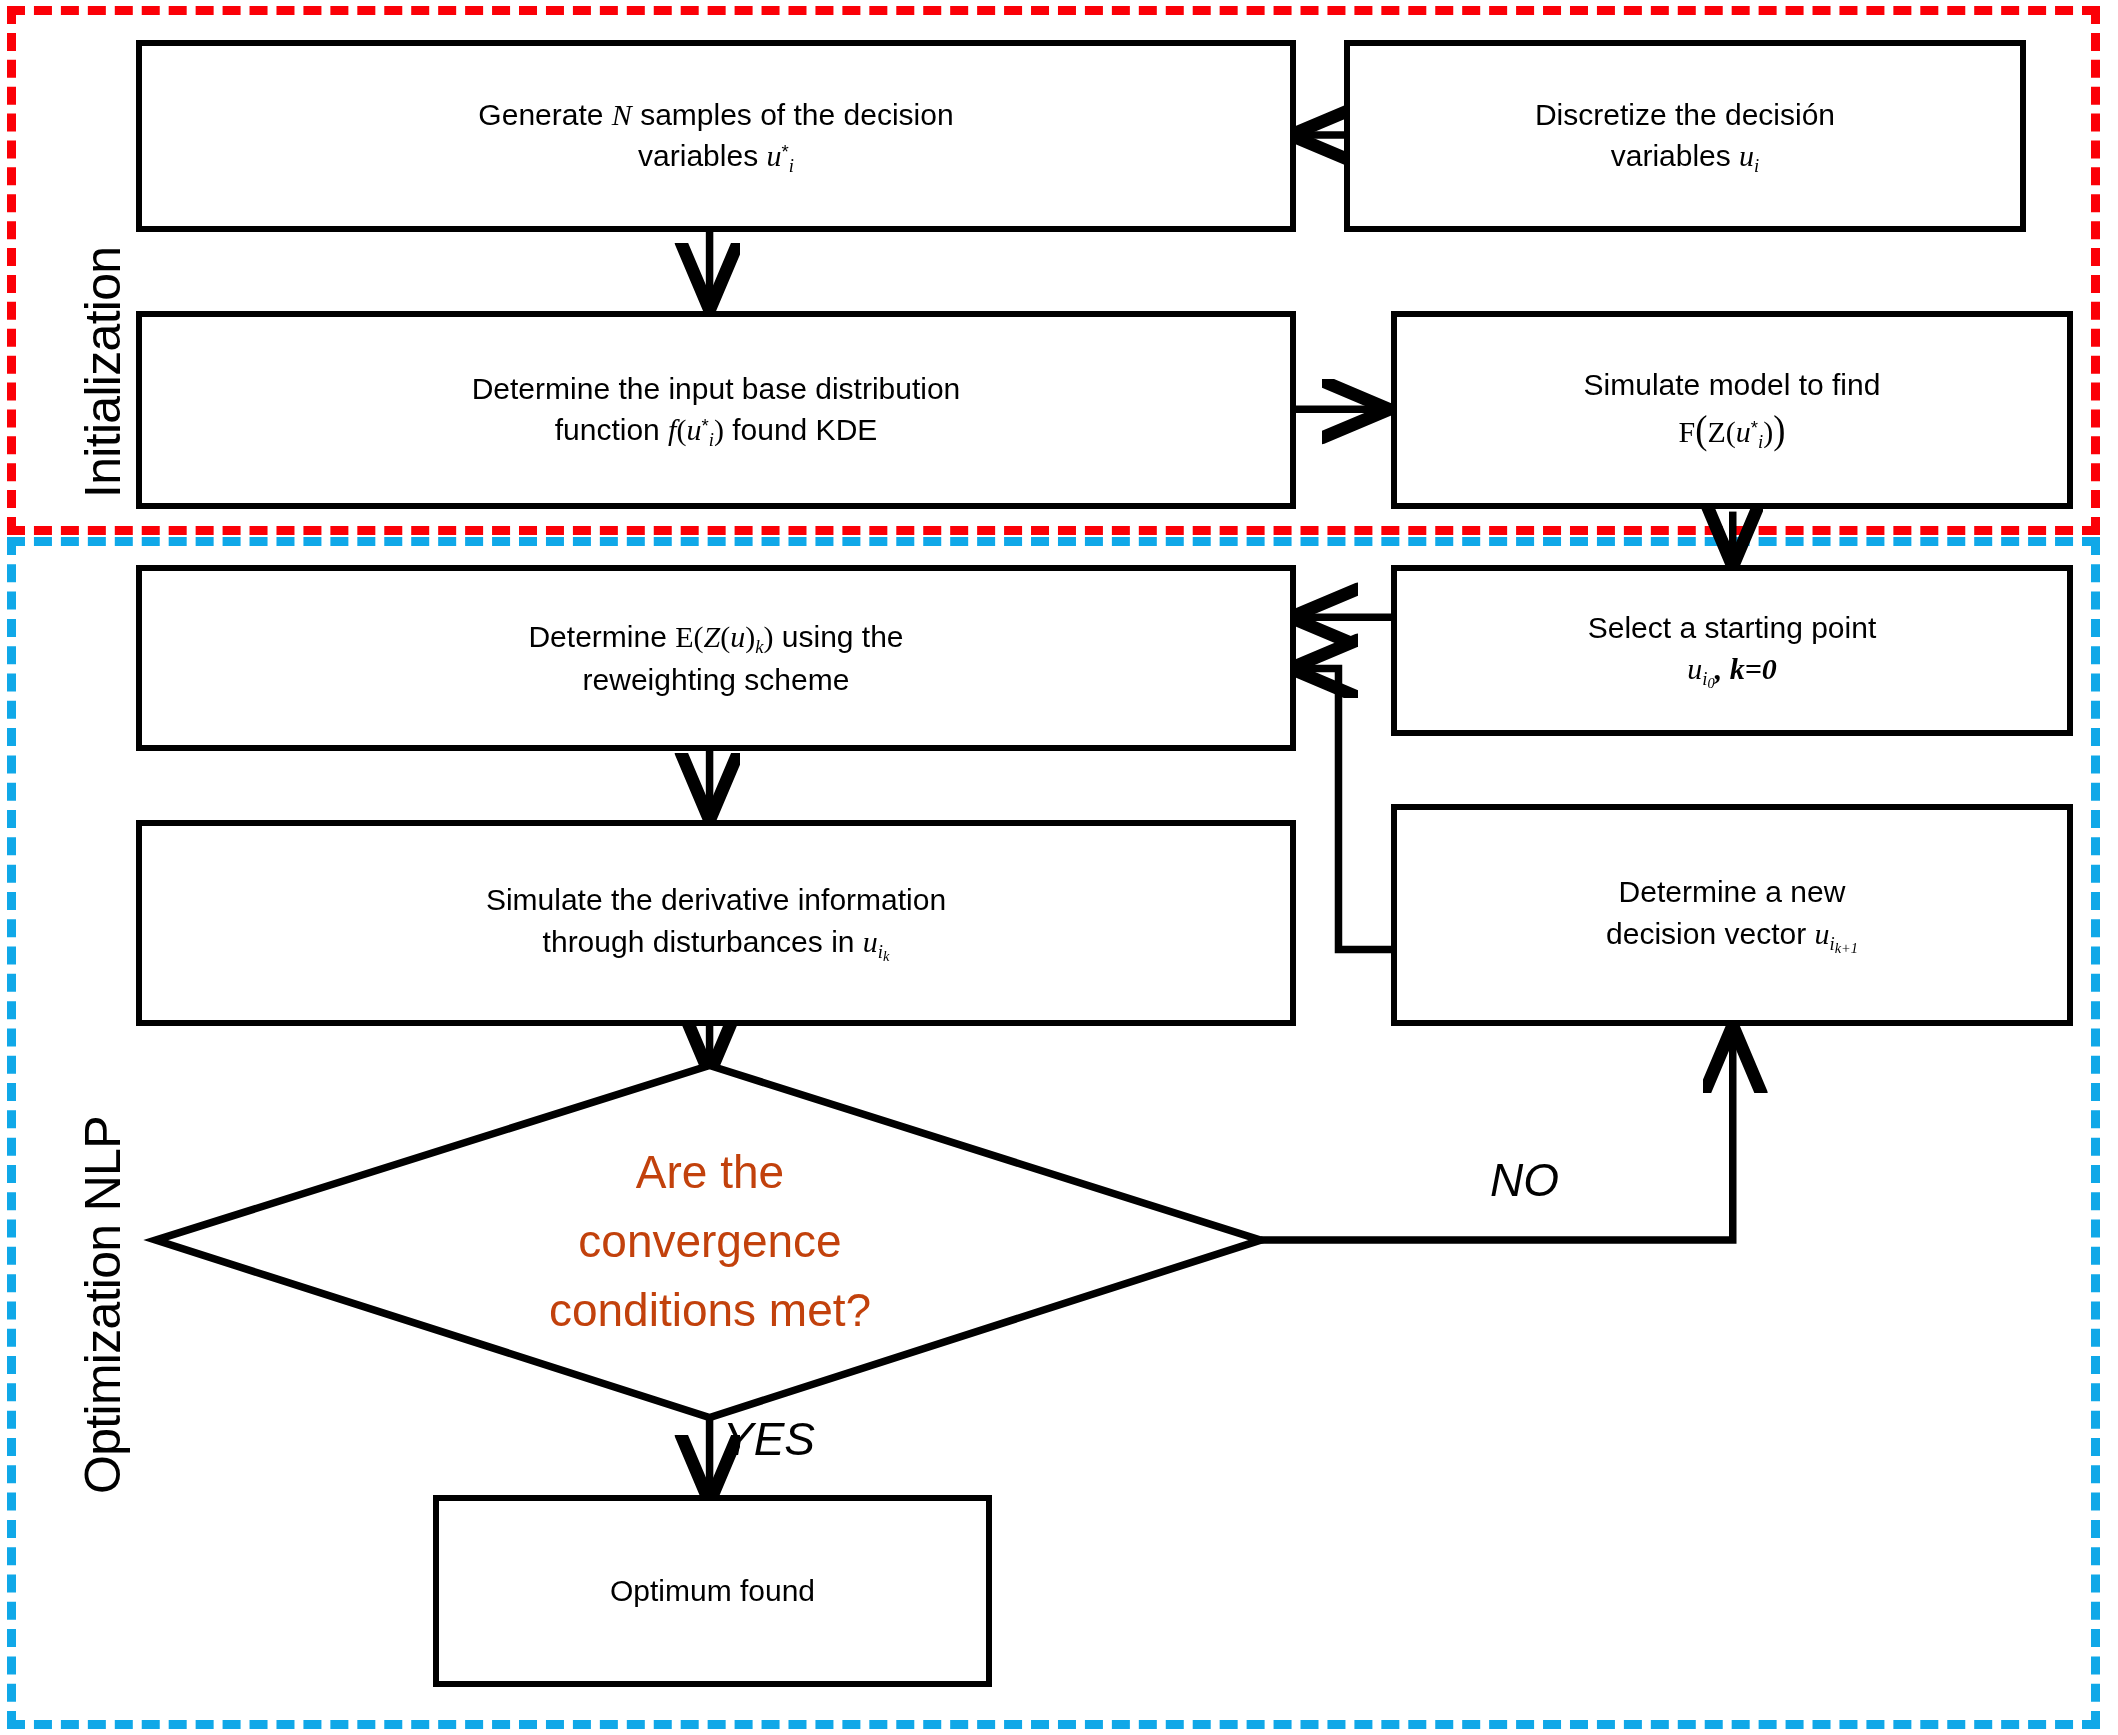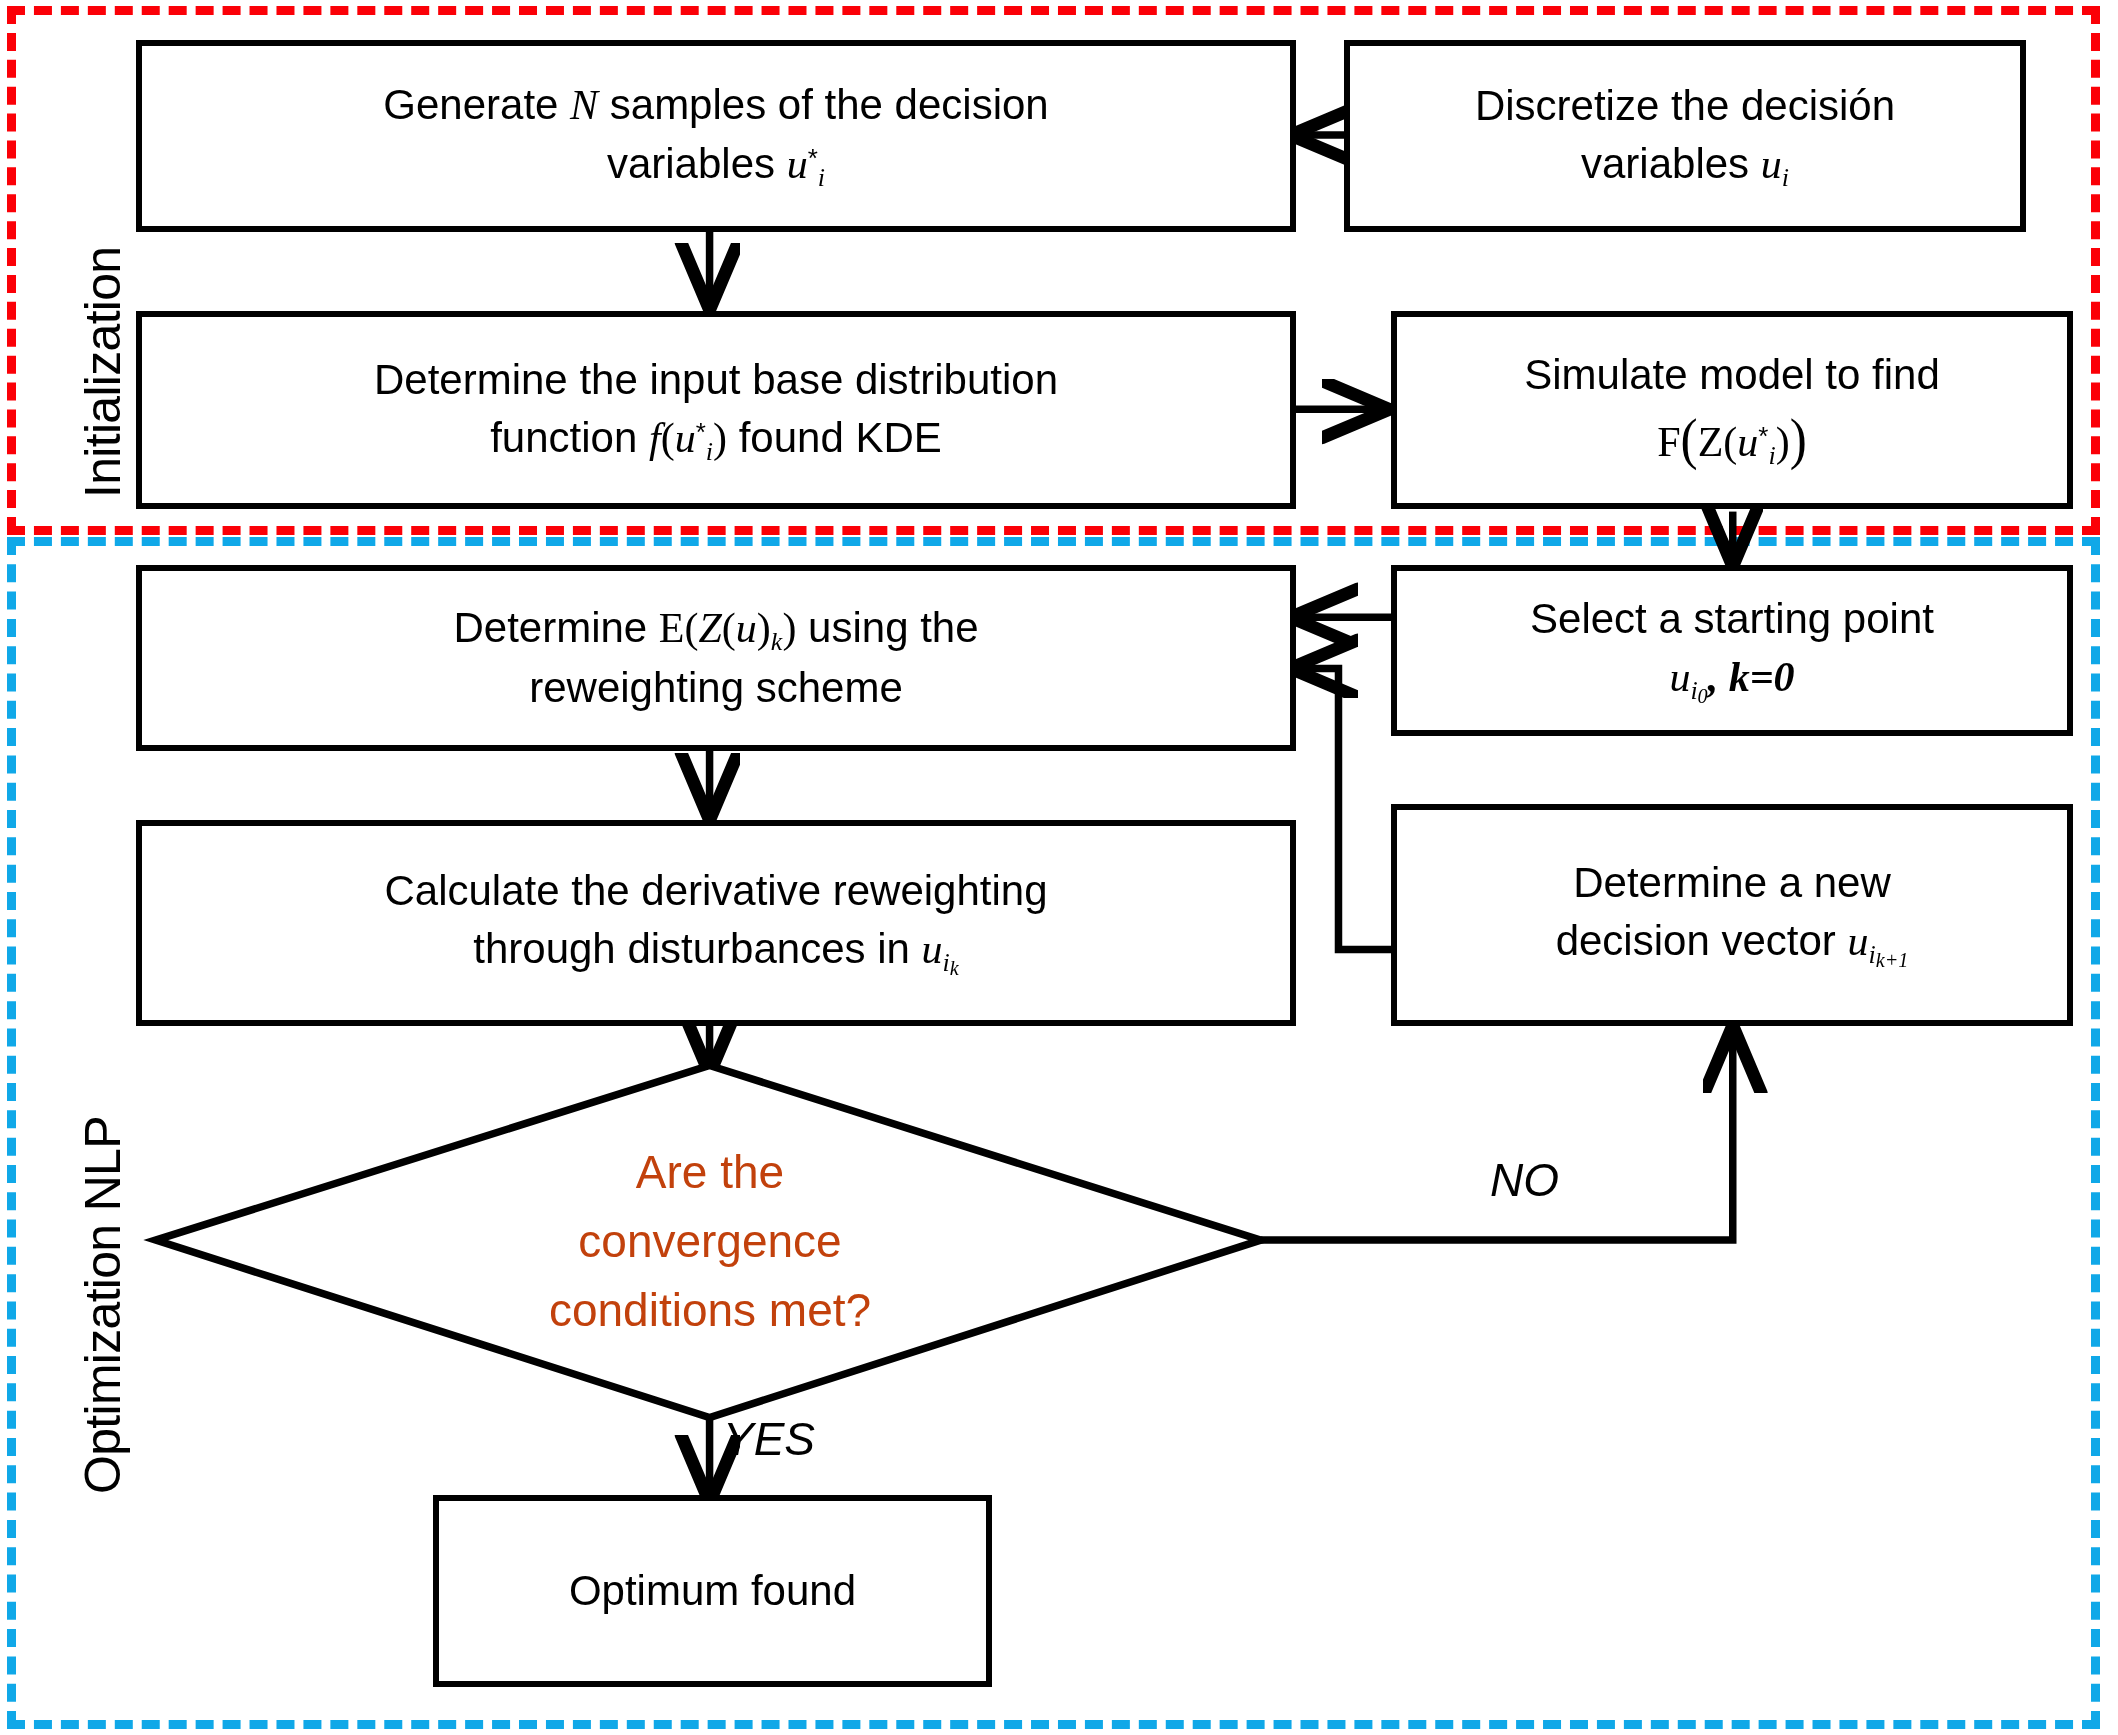--- a/index.html
+++ b/index.html
@@ -61,21 +61,21 @@
     text-align: center;
     color: #000000;
     font-family: "Liberation Sans", sans-serif;
     line-height: 1.38;
     padding: 2.7px 9.5px;
   }
   .node .txt {
     display: block;
     width: 100%;
   }
-  .node-lg { font-size: 42px; }
+  .node-lg { font-size: 30px; }
   
   .mi {
     font-family: "Liberation Serif", serif;
     font-style: italic;
   }
   .mup {
     font-family: "Liberation Serif", serif;
     font-style: normal;
   }
   .sub {
@@ -210,21 +210,21 @@
 
   <div class="node node-lg" style="left:1391px; top:565px; width:682px; height:171px;text-align:center;">
     <span class="txt">
       <span>Select a starting point</span><br>
       <span class="mi">u</span><span class="sub">i</span><span class="subsub">0</span><span class="it-k">, </span><span class="it-k">k=0</span>
     </span>
   </div>
 
   <div class="node node-lg" style="left:136px; top:820px; width:1160px; height:206px;">
     <span class="txt">
-      <span>Calculate the derivative reweighting</span><br>
+      <span>Simulate the derivative information</span><br>
       <span>through disturbances in </span><span class="mi">u</span><span class="sub">i</span><span class="subsub">k</span>
     </span>
   </div>
 
   <div class="node node-lg" style="left:1391px; top:804px; width:682px; height:222px;">
     <span class="txt">
       <span>Determine a new</span><br>
       <span>decision vector  </span><span class="mi">u</span><span class="sub">i</span><span class="subsub">k+1</span>
     </span>
   </div>

